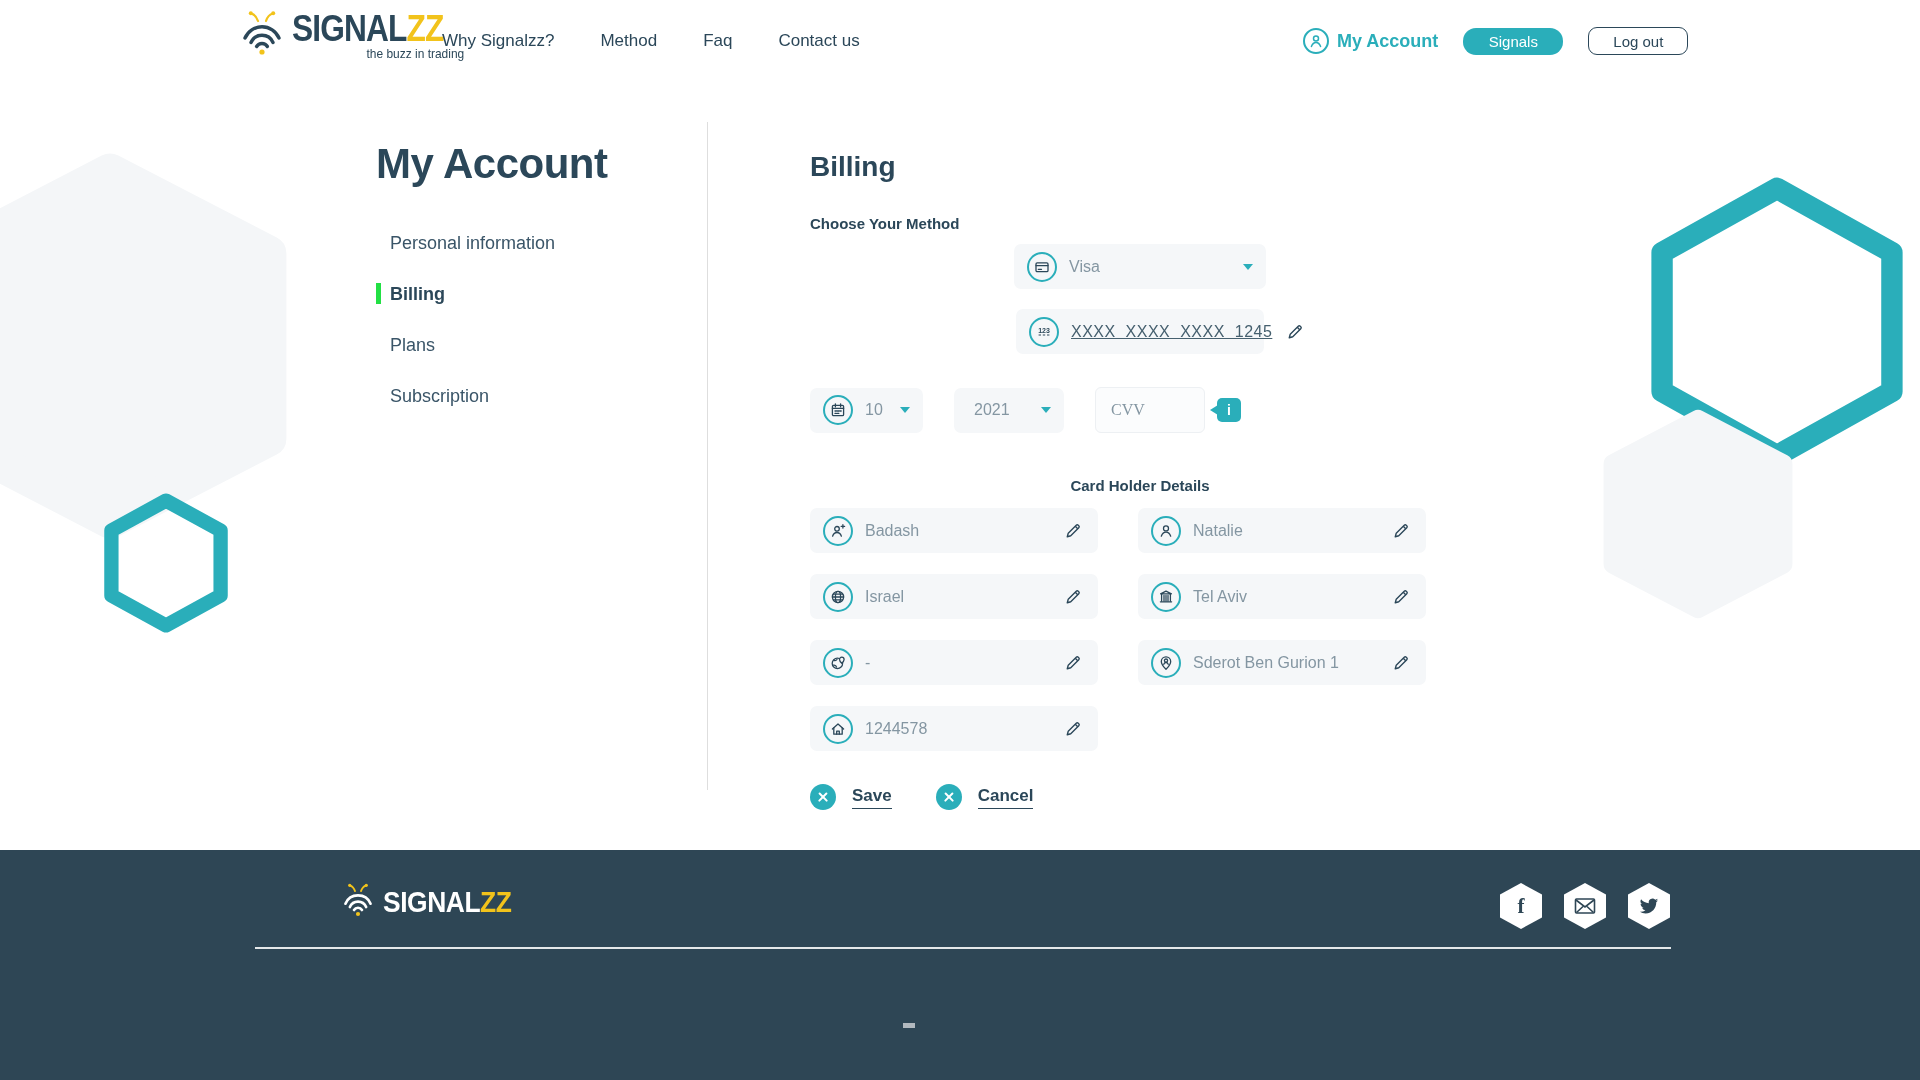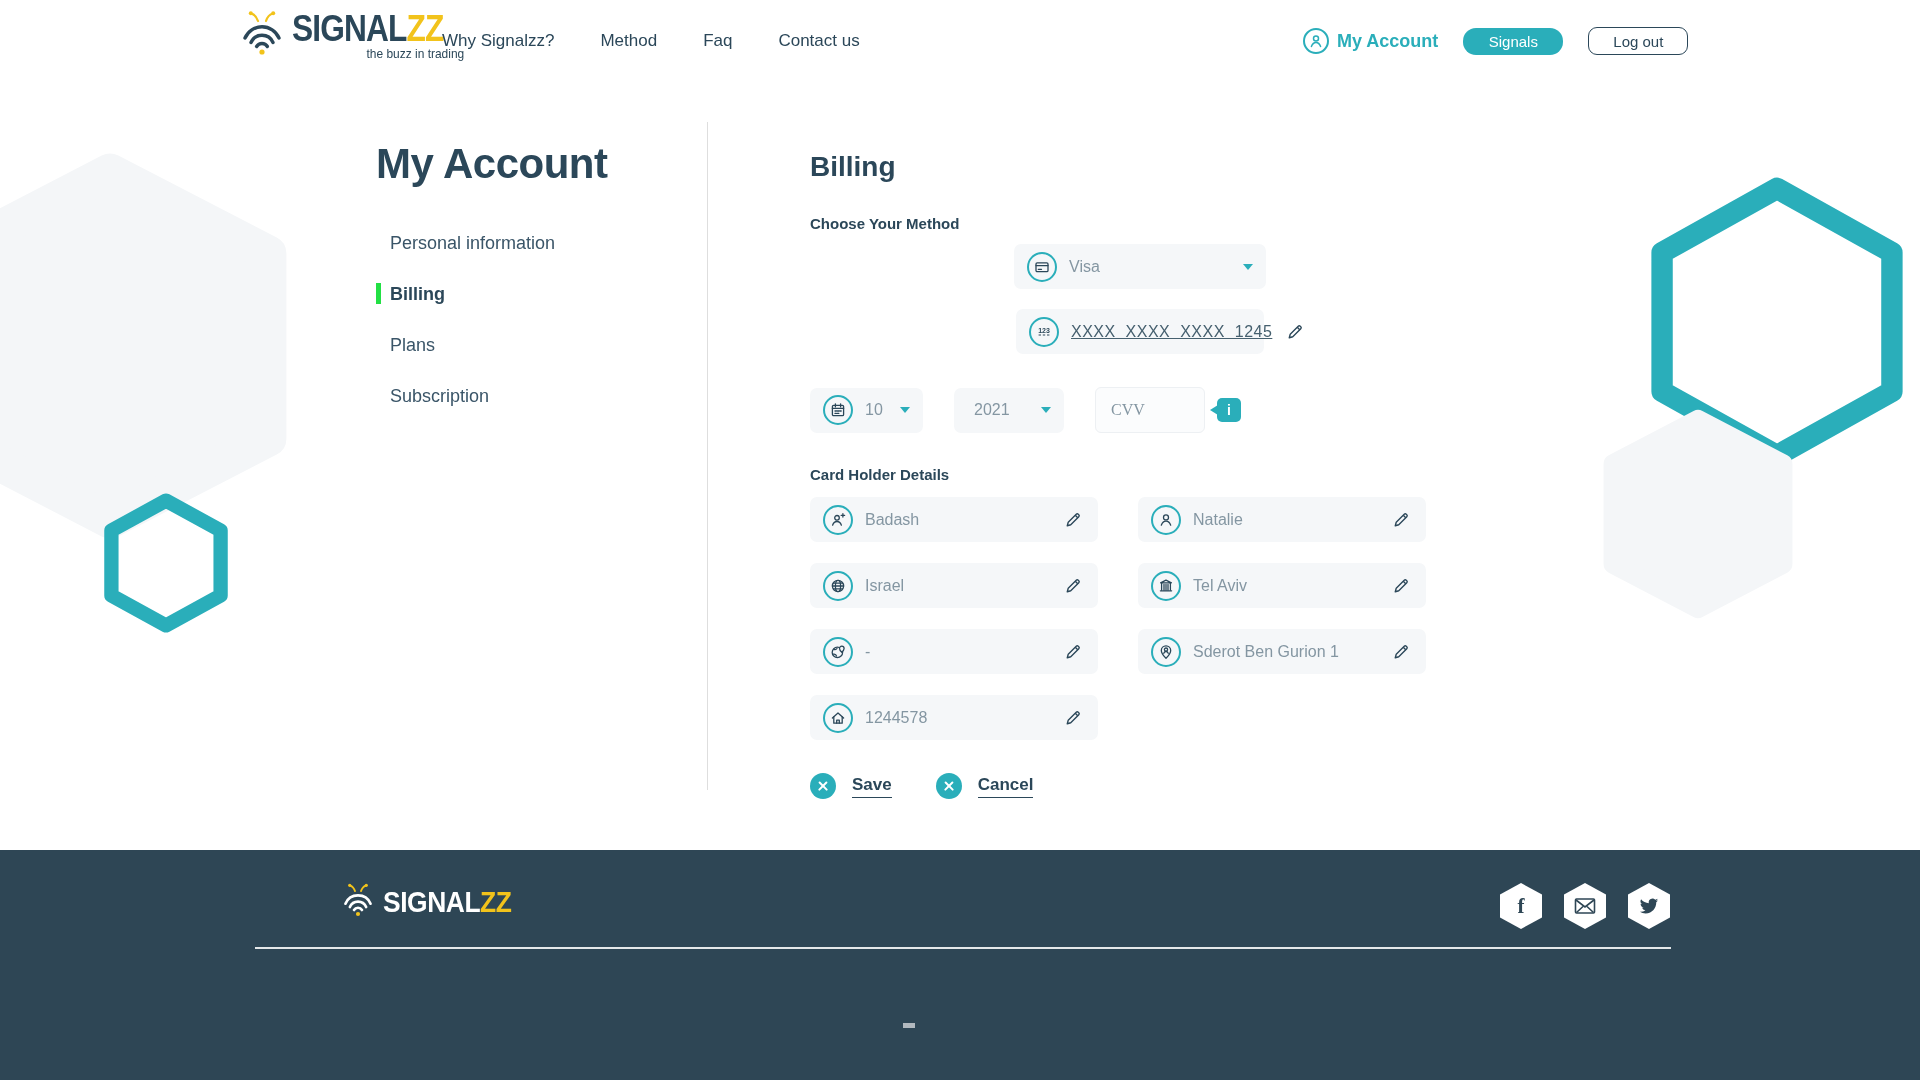--- a/index.html
+++ b/index.html
@@ -51,21 +51,21 @@
   .v-divider { position:absolute; left:707px; top:122px; width:1px; height:668px; background:#dedede; }
 
   
   .form { position:absolute; left:810px; top:150px; width:660px; }
   .form-title { font-size:28px; font-weight:bold; color:#2B4759; line-height:34px; }
   .section-label { font-size:15px; font-weight:bold; color:#2B4759; }
   .lbl-method { margin-top:31px; }
   .row { display:flex; align-items:center; }
   .row-method { margin-top:12px; gap:20px;flex-direction:column; }
   .row-expiry { margin-top:33px; gap:31px; }
-  .lbl-holder { margin-top:33px; }
+  .lbl-holder { margin-top:44px;text-align:center; }
   .holder-grid { margin-top:14px; display:grid; grid-template-columns:288px 288px; column-gap:40px; row-gap:21px; }
 
   .field { background:#F5F7F9; border-radius:7px; height:45px; display:flex; align-items:center;
     padding:0 13px; gap:12px; }
   .field .val { font-size:16px; color:#8496A2; }
   .field .val.dark { color:#46606F; letter-spacing:.5px; white-space:pre;text-decoration:underline; }
   .f-method { width:252px; cursor:pointer; }
   .f-cardnum { width:248px; }
   .f-month { width:113px; cursor:pointer; }
   .f-year  { width:110px; cursor:pointer; padding-left:20px; }

